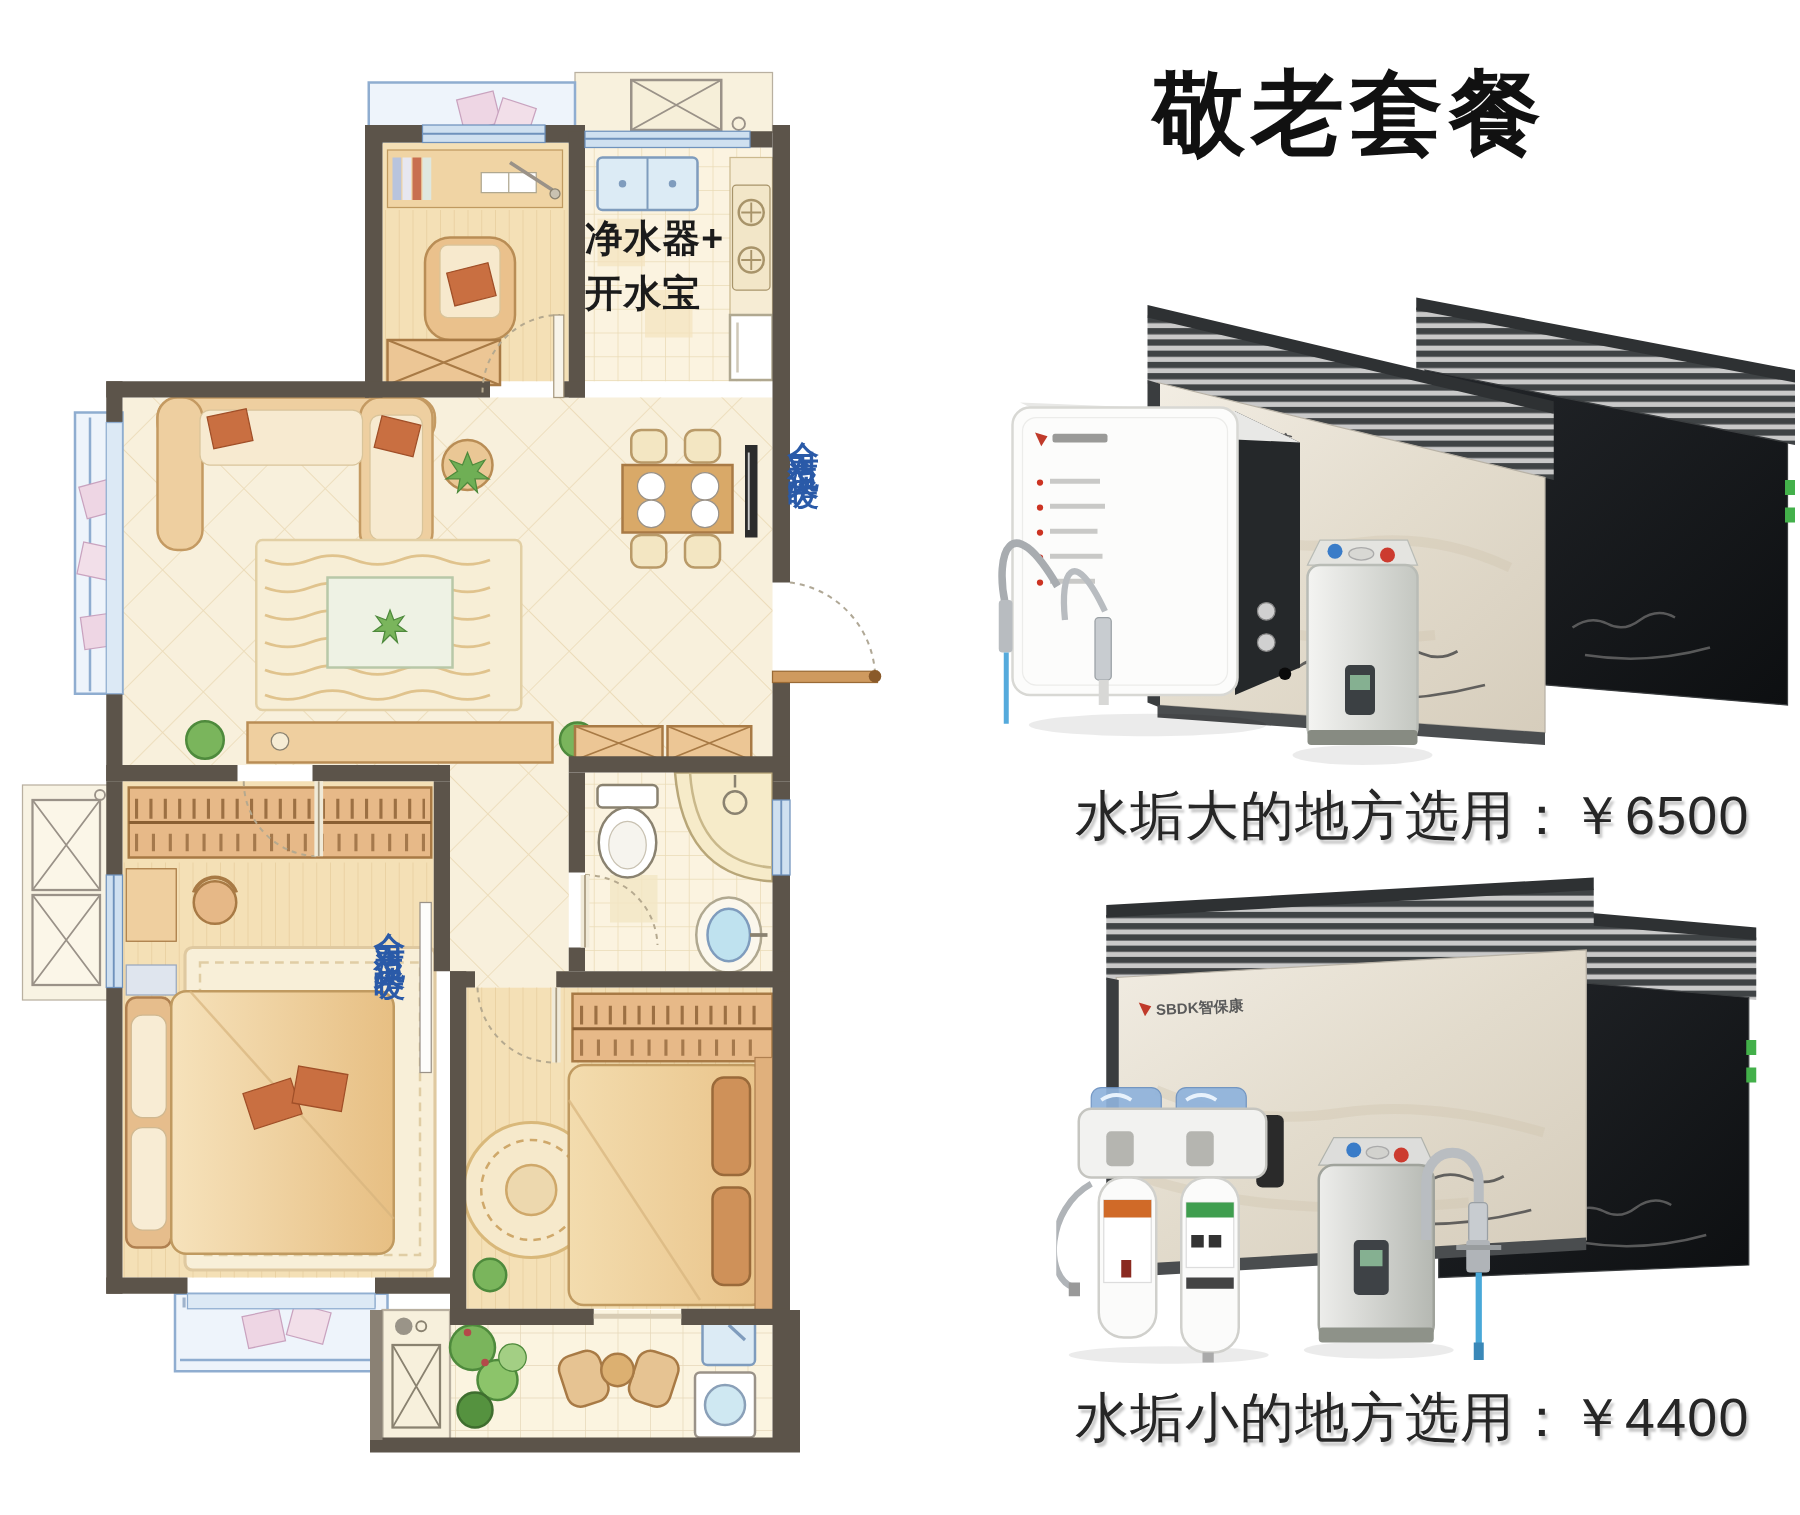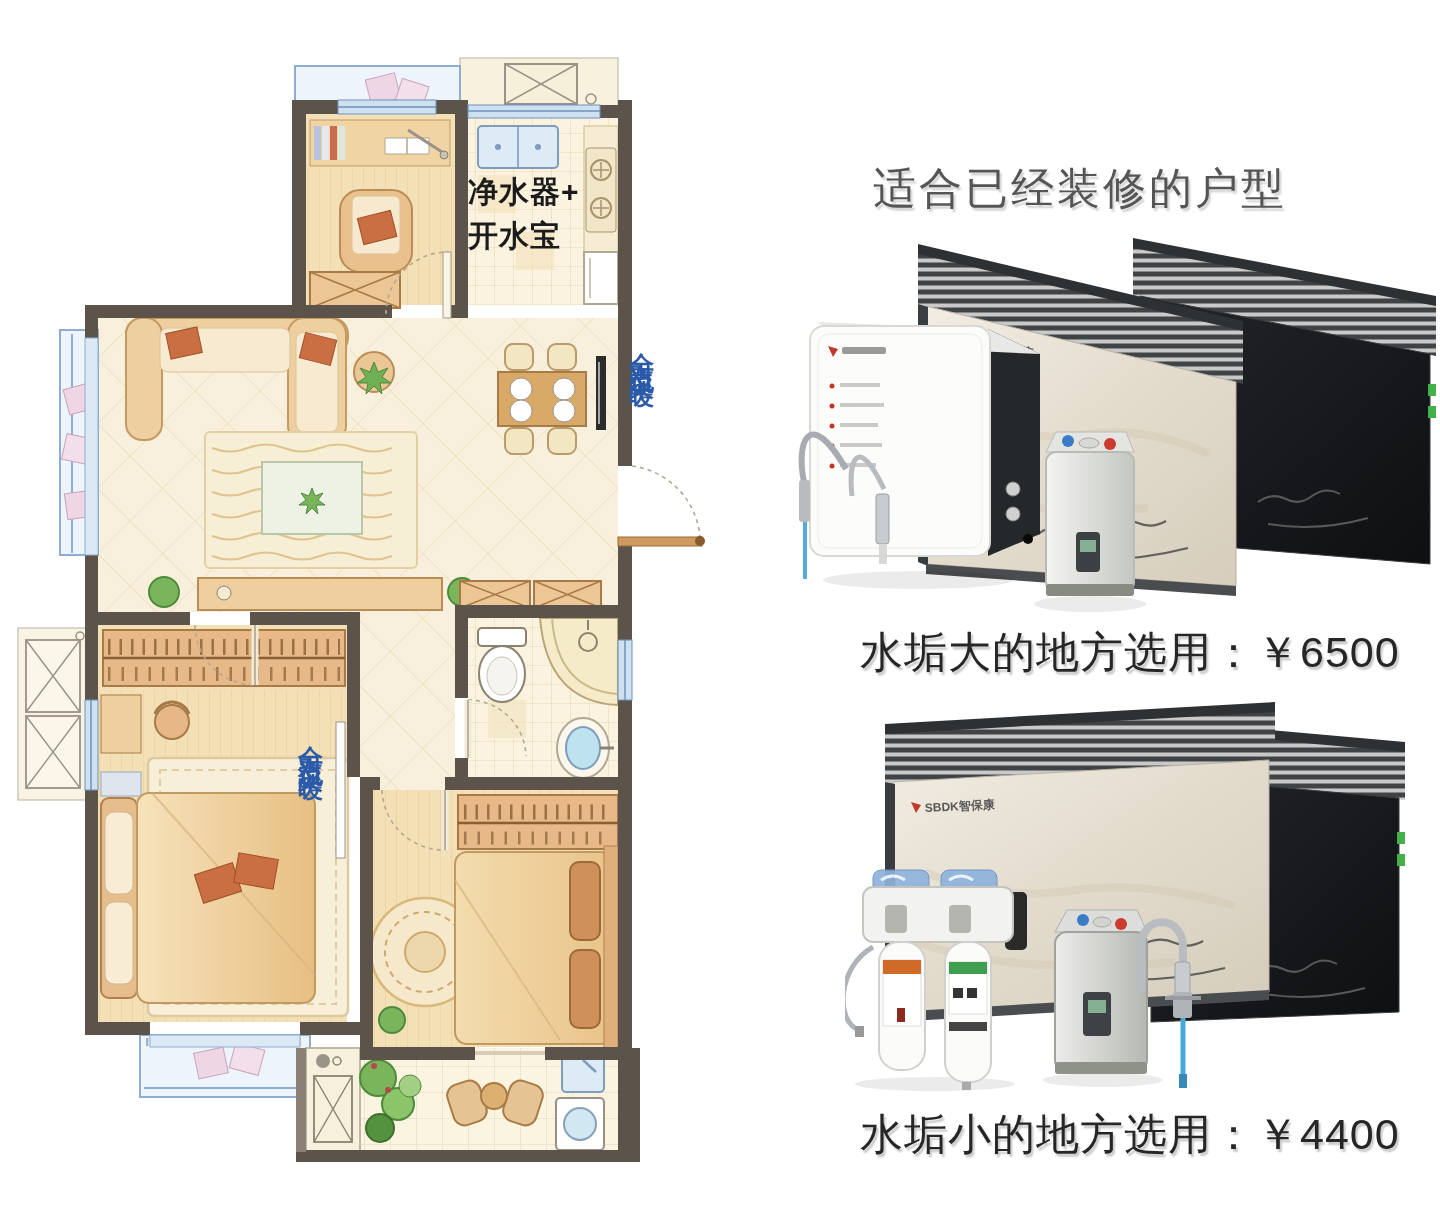--- a/index.html
+++ b/index.html
@@ -331,21 +331,21 @@
 
     <div class="fp-label kitchen">
       <div>净水器+</div>
       <div>开水宝</div>
     </div>
     <div class="fp-label vert heat1">全对流采暖</div>
     <div class="fp-label vert heat2">全对流采暖</div>
   </div>
 
   <div class="right-col">
-    <div class="subtitle">适合已经装修的户型</div>
+    <h1 class="title">敬老套餐</h1>
 
     <svg class="prod prod1" width="650" height="380" viewBox="0 0 650 380">
       <defs>
         <pattern id="louv" width="8" height="9" patternUnits="userSpaceOnUse">
           <rect width="8" height="9" fill="#c9c9c9"></rect>
             <rect y="1.5" width="8" height="5" fill="#3f4345"></rect>
         </pattern>
         <linearGradient id="marble1" x1="0" y1="0" x2="1" y2="1">
           <stop offset="0" stop-color="#f2ede3"></stop>
             <stop offset="0.5" stop-color="#e3dccd"></stop>

